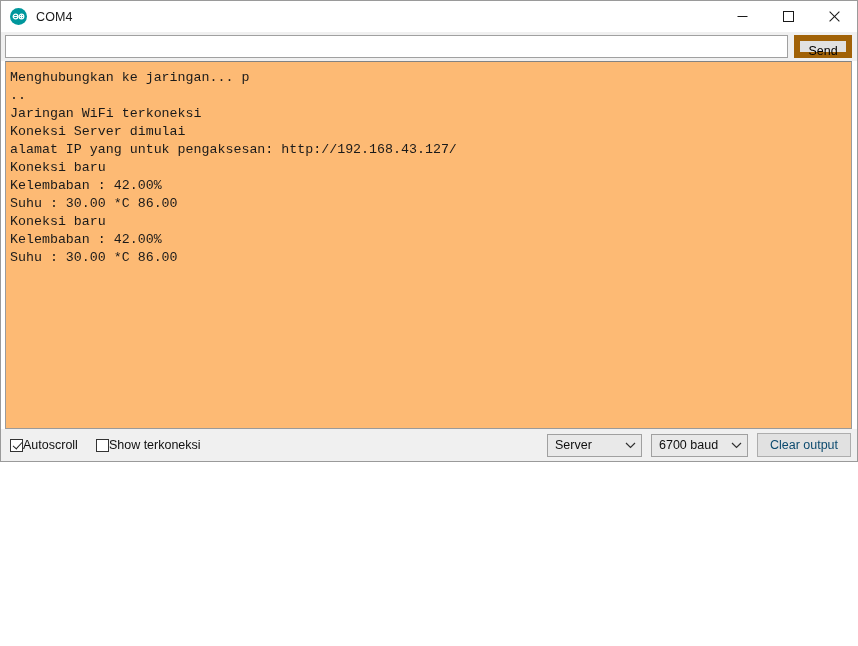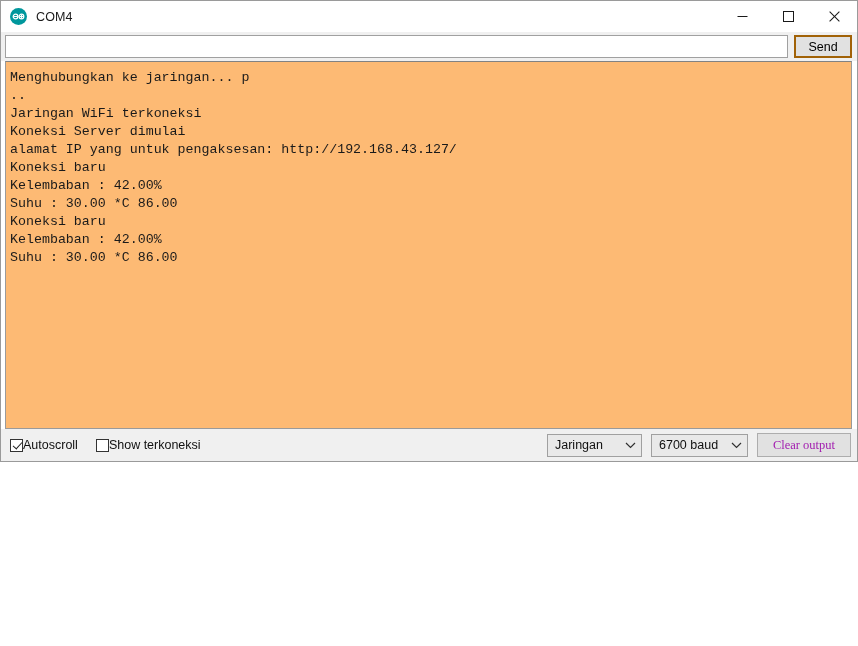--- a/index.html
+++ b/index.html
@@ -92,21 +92,21 @@
     font-size: 12px;
     color: #000;
     padding: 0 3px;
     outline: none;
   }
 
   .send-btn {
     width: 58px;
     height: 23px;
     background: #e1e1e1;
-    border: 2px solid #a16207;
+    border: 6px solid #a16207;
     font-family: "Liberation Sans", sans-serif;
     font-size: 12.5px;
     color: #000;
     cursor: default;
     line-height: 21px;
     text-align: center;
     padding: 0;
   }
 
   
@@ -208,23 +208,23 @@
     color: #101010;
     font-family: "Liberation Sans", sans-serif;
     white-space: nowrap;
   }
 
   .clear-btn {
     width: 94px;
     height: 24px;
     background: #e1e1e1;
     border: 1px solid #adadad;
-    font-family: Liberation Serif, serif;
-    font-size: 12.5px;
-    color: #a21caf;
+    font-family: Liberation Sans, sans-serif;
+    font-size: 12.5px;
+    color: #0c4a6e;
     cursor: default;
     padding: 0;
   }
 
   .caret {
     display: block;
   }
 </style>
 </head>
 <body>
@@ -298,21 +298,21 @@
       <label class="chk">
         <span class="chk-box"></span>
         <span class="chk-label">Show terkoneksi</span>
       </label>
     </div>
 
     <div class="status-spacer"></div>
 
     <div class="status-right">
       <div class="combo combo-line">
-        <span class="combo-value">Jaringan</span>
+        <span class="combo-value">Server</span>
         <svg class="caret" width="11" height="7" viewBox="0 0 11 7">
           <polyline points="1,1 5.5,5.5 10,1" fill="none" stroke="#303030" stroke-width="1.2"></polyline>
         </svg>
       </div>
 
       <div class="combo combo-baud">
         <span class="combo-value">6700 baud</span>
         <svg class="caret" width="11" height="7" viewBox="0 0 11 7">
           <polyline points="1,1 5.5,5.5 10,1" fill="none" stroke="#303030" stroke-width="1.2"></polyline>
         </svg>

